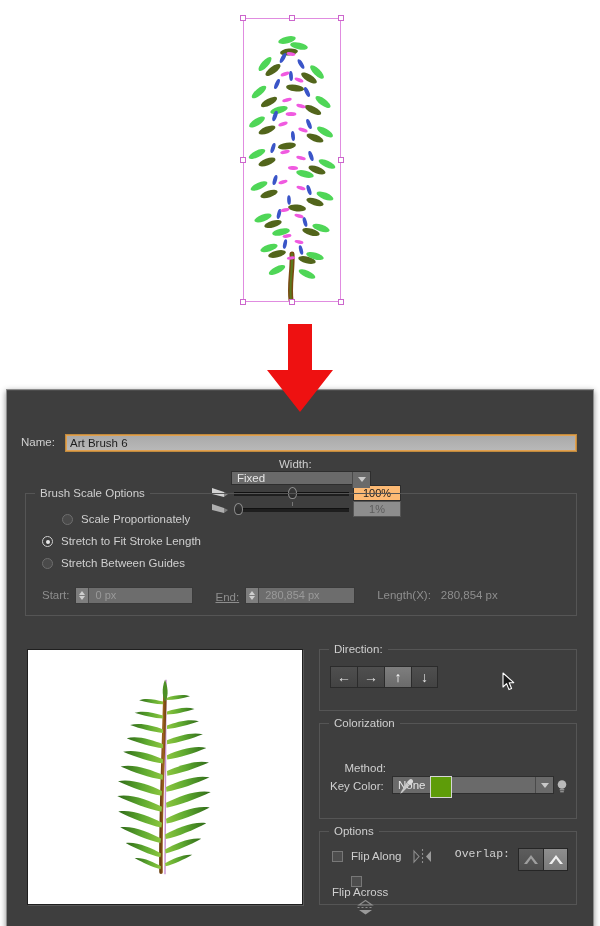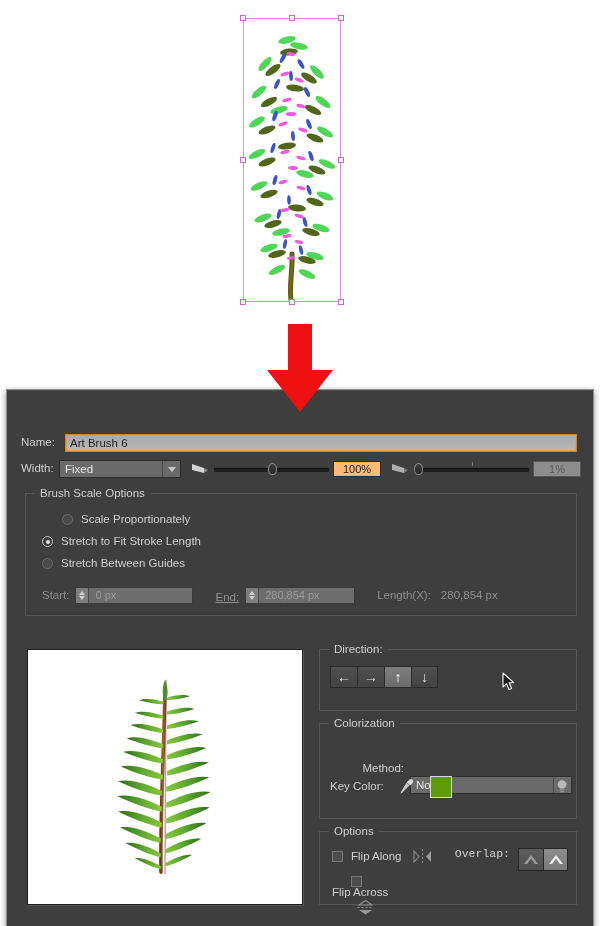--- a/index.html
+++ b/index.html
@@ -127,21 +127,21 @@
     padding: 0 4px;
     line-height: 16px;
     outline: none;
   }
 
   
   #row-width {
     position: absolute;
     left: 14px; top: 68px;
     width: 560px; height: 20px;
-    display: flex; align-items: center;
+    display: flex; align-items: center; flex-direction: column;
   }
   #width-label { width: 44px; }
   .select-box {
     position: relative;
     width: 140px; height: 18px;
     background: #6a6a6a;
     border: 1px solid #2e2e2e;
     box-sizing: border-box;
     display: flex; align-items: center;
     padding-left: 5px;
@@ -325,21 +325,21 @@
   #cursor-arrow {
     position: absolute;
     left: 182px; top: 22px;
     width: 13px; height: 19px;
   }
 
   
   #grp-color { left: 312px; top: 332px; width: 258px; height: 96px; }
   #method-row {
     position: absolute;
-    left: 32px; top: 20px;
+    left: 14px; top: 20px;
     display: flex; align-items: center;
     width: 224px;
   }
   #method-label { width: 52px; text-align: right; margin-right: 6px; }
   #method-select { width: 162px; margin-top: 32px; }
   #keycolor-row {
     position: absolute;
     left: 10px; top: 52px;
     display: flex; align-items: center;
     width: 238px;

